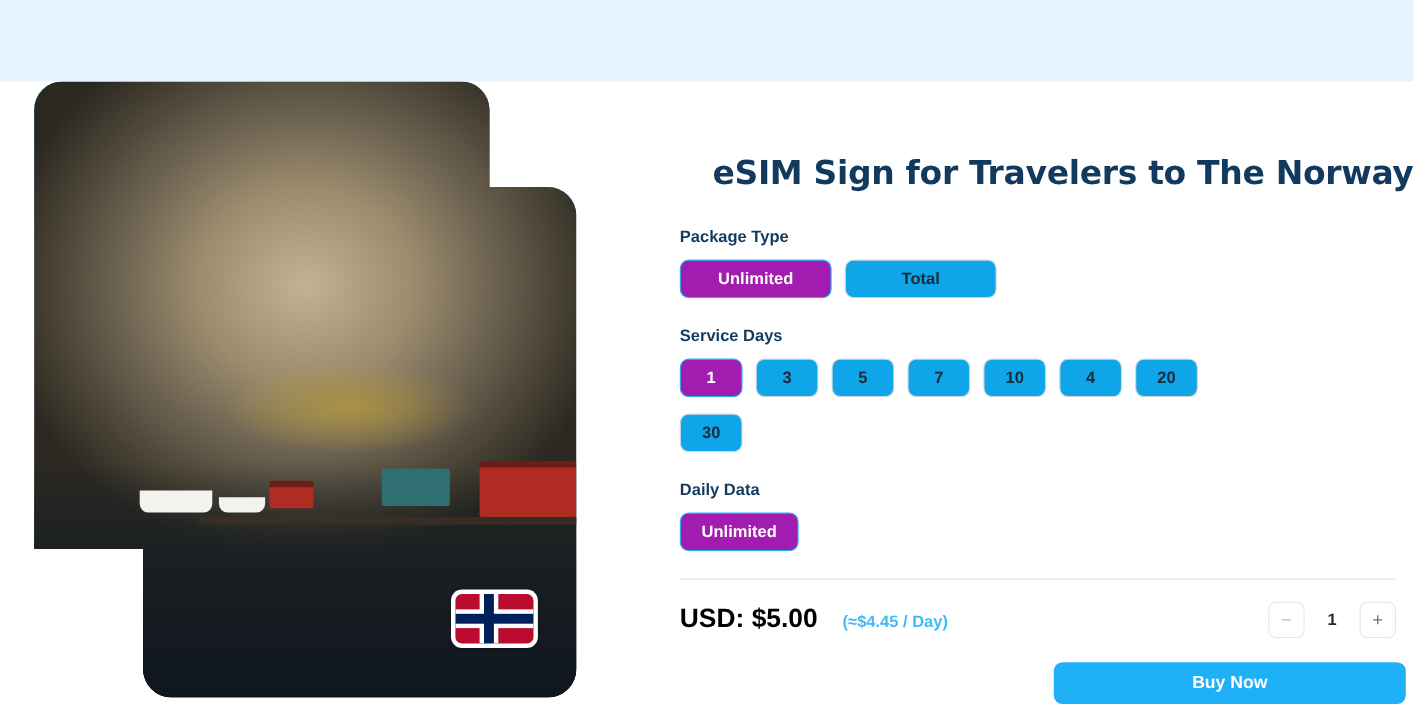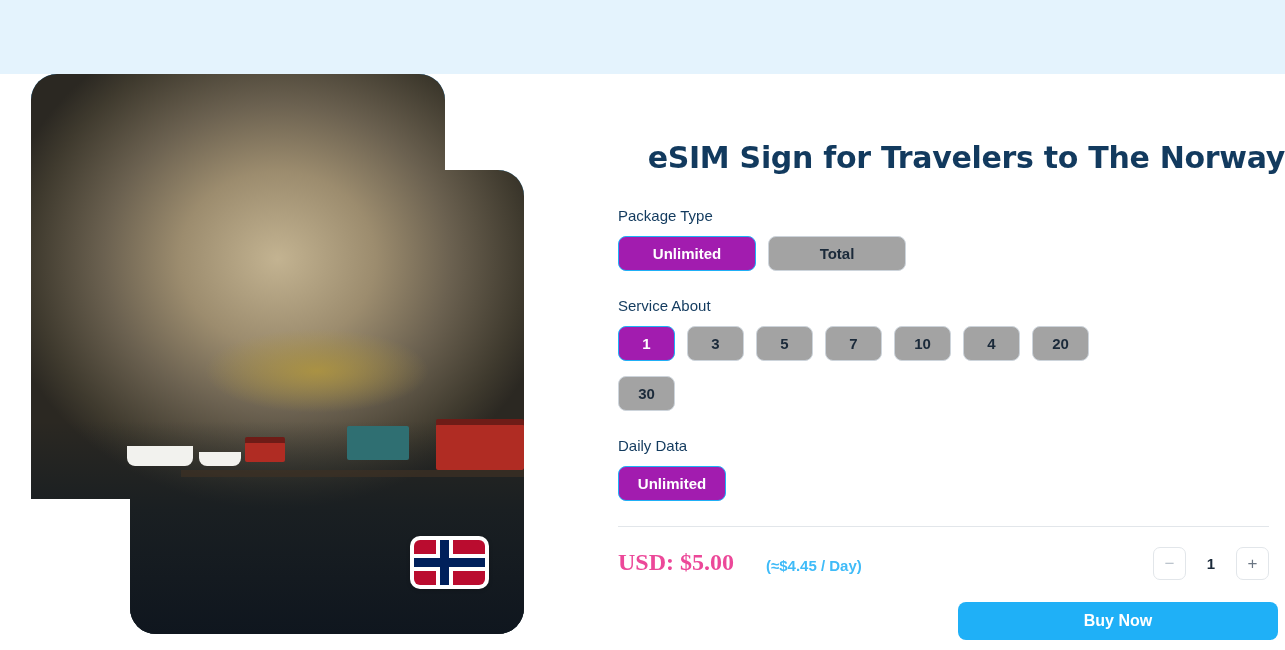--- a/index.html
+++ b/index.html
@@ -259,21 +259,21 @@
     font-weight: 700;
     color: #123a5e;
     letter-spacing: -0.3px;
     white-space: nowrap;
   }
 
   .section-label {
     position: absolute;
     left: 0;
     font-size: 15px;
-    font-weight: 400;
+    font-weight: 700;
     color: #123a5e;
   }
   .label-package { top: 133px; }
   .label-days { top: 223px; }
   .label-data { top: 363px; }
 
   .opt-row {
     position: absolute;
     left: 0;
     display: flex;
@@ -281,21 +281,21 @@
   }
   .row-package { top: 162px; }
   .row-days-1 { top: 252px; }
   .row-days-2 { top: 302px; }
   .row-data { top: 392px; }
 
   .opt {
     height: 35px;
     border: 1px solid #cdd4db;
     border-radius: 8px;
-    background: #a3a3a3;
+    background: #0ea5e9;
     color: #1b2a3a;
     font-family: "Liberation Sans", sans-serif;
     font-size: 15px;
     font-weight: 600;
     cursor: pointer;
     display: flex;
     align-items: center;
     justify-content: center;
   }
   .opt.wide { width: 138px; }
@@ -321,24 +321,24 @@
     position: absolute;
     left: 0;
     top: 473px;
     width: 651px;
     height: 40px;
   }
   .price-main {
     position: absolute;
     left: 0;
     top: 2px;
-    font-family: Liberation Serif, serif;
+    font-family: Liberation Sans, sans-serif;
     font-size: 24px;
     font-weight: 700;
-    color: #ec4899;
+    color: #000000;
     white-space: nowrap;
   }
   .price-sub {
     position: absolute;
     left: 148px;
     top: 10px;
     font-size: 15px;
     font-weight: 600;
     color: #3fbbf8;
     white-space: nowrap;
@@ -477,21 +477,21 @@
 <div class="panel">
 
   <div class="page-title">eSIM Sign for Travelers to The Norway</div>
 
   <div class="section-label label-package">Package Type</div>
   <div class="opt-row row-package">
     <div class="opt wide selected">Unlimited</div>
     <div class="opt wide">Total</div>
   </div>
 
-  <div class="section-label label-days">Service About</div>
+  <div class="section-label label-days">Service Days</div>
   <div class="opt-row row-days-1">
     <div class="opt narrow selected">1</div>
     <div class="opt narrow">3</div>
     <div class="opt narrow">5</div>
     <div class="opt narrow">7</div>
     <div class="opt narrow">10</div>
     <div class="opt narrow">4</div>
     <div class="opt narrow">20</div>
   </div>
   <div class="opt-row row-days-2">

